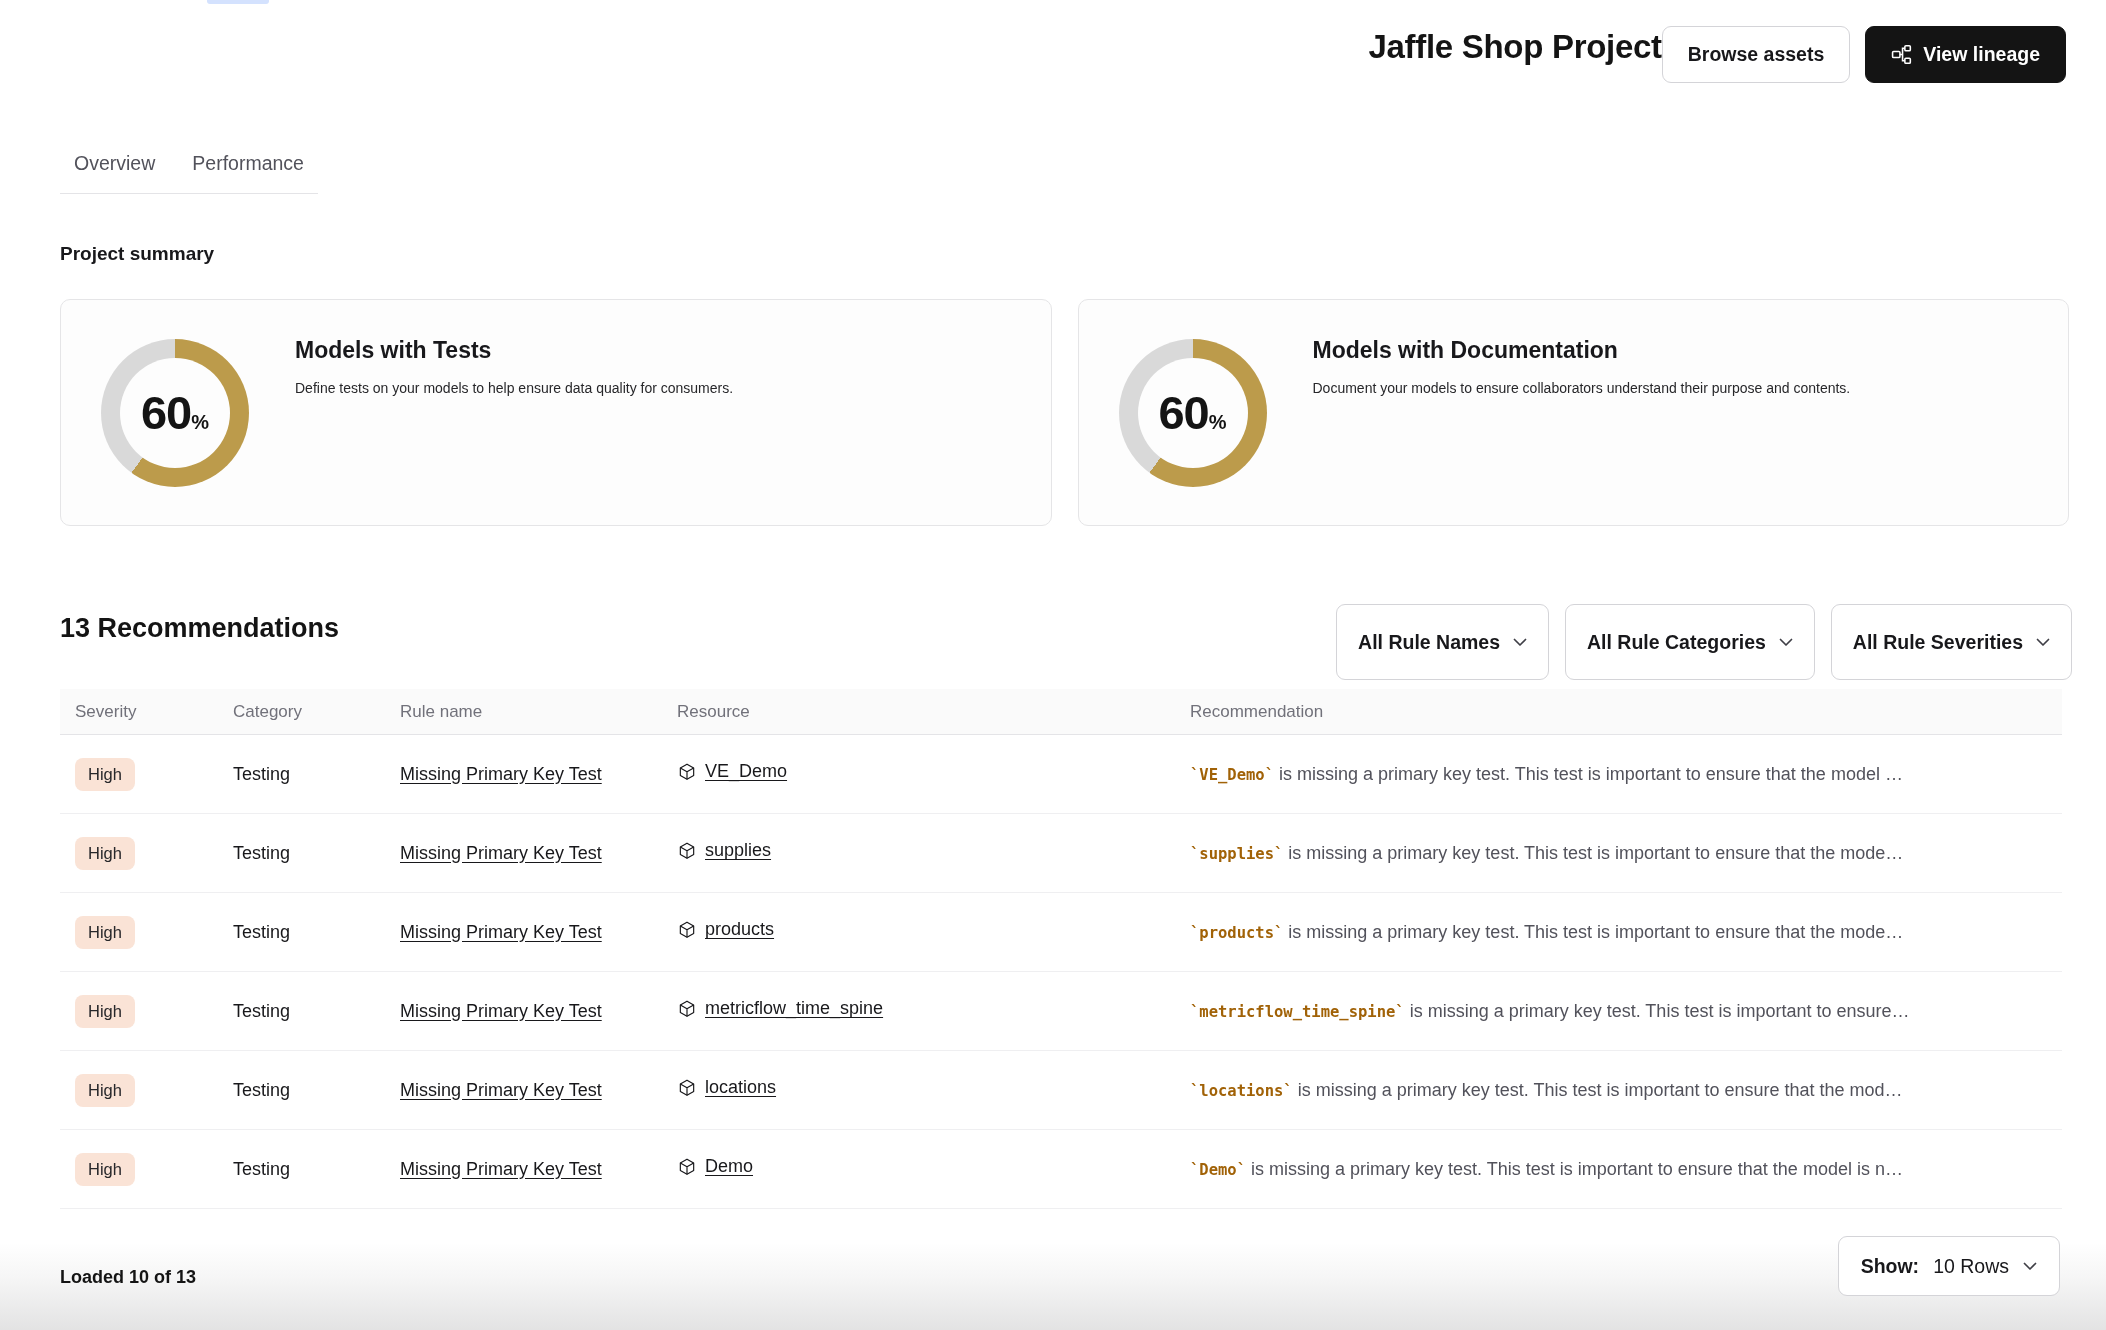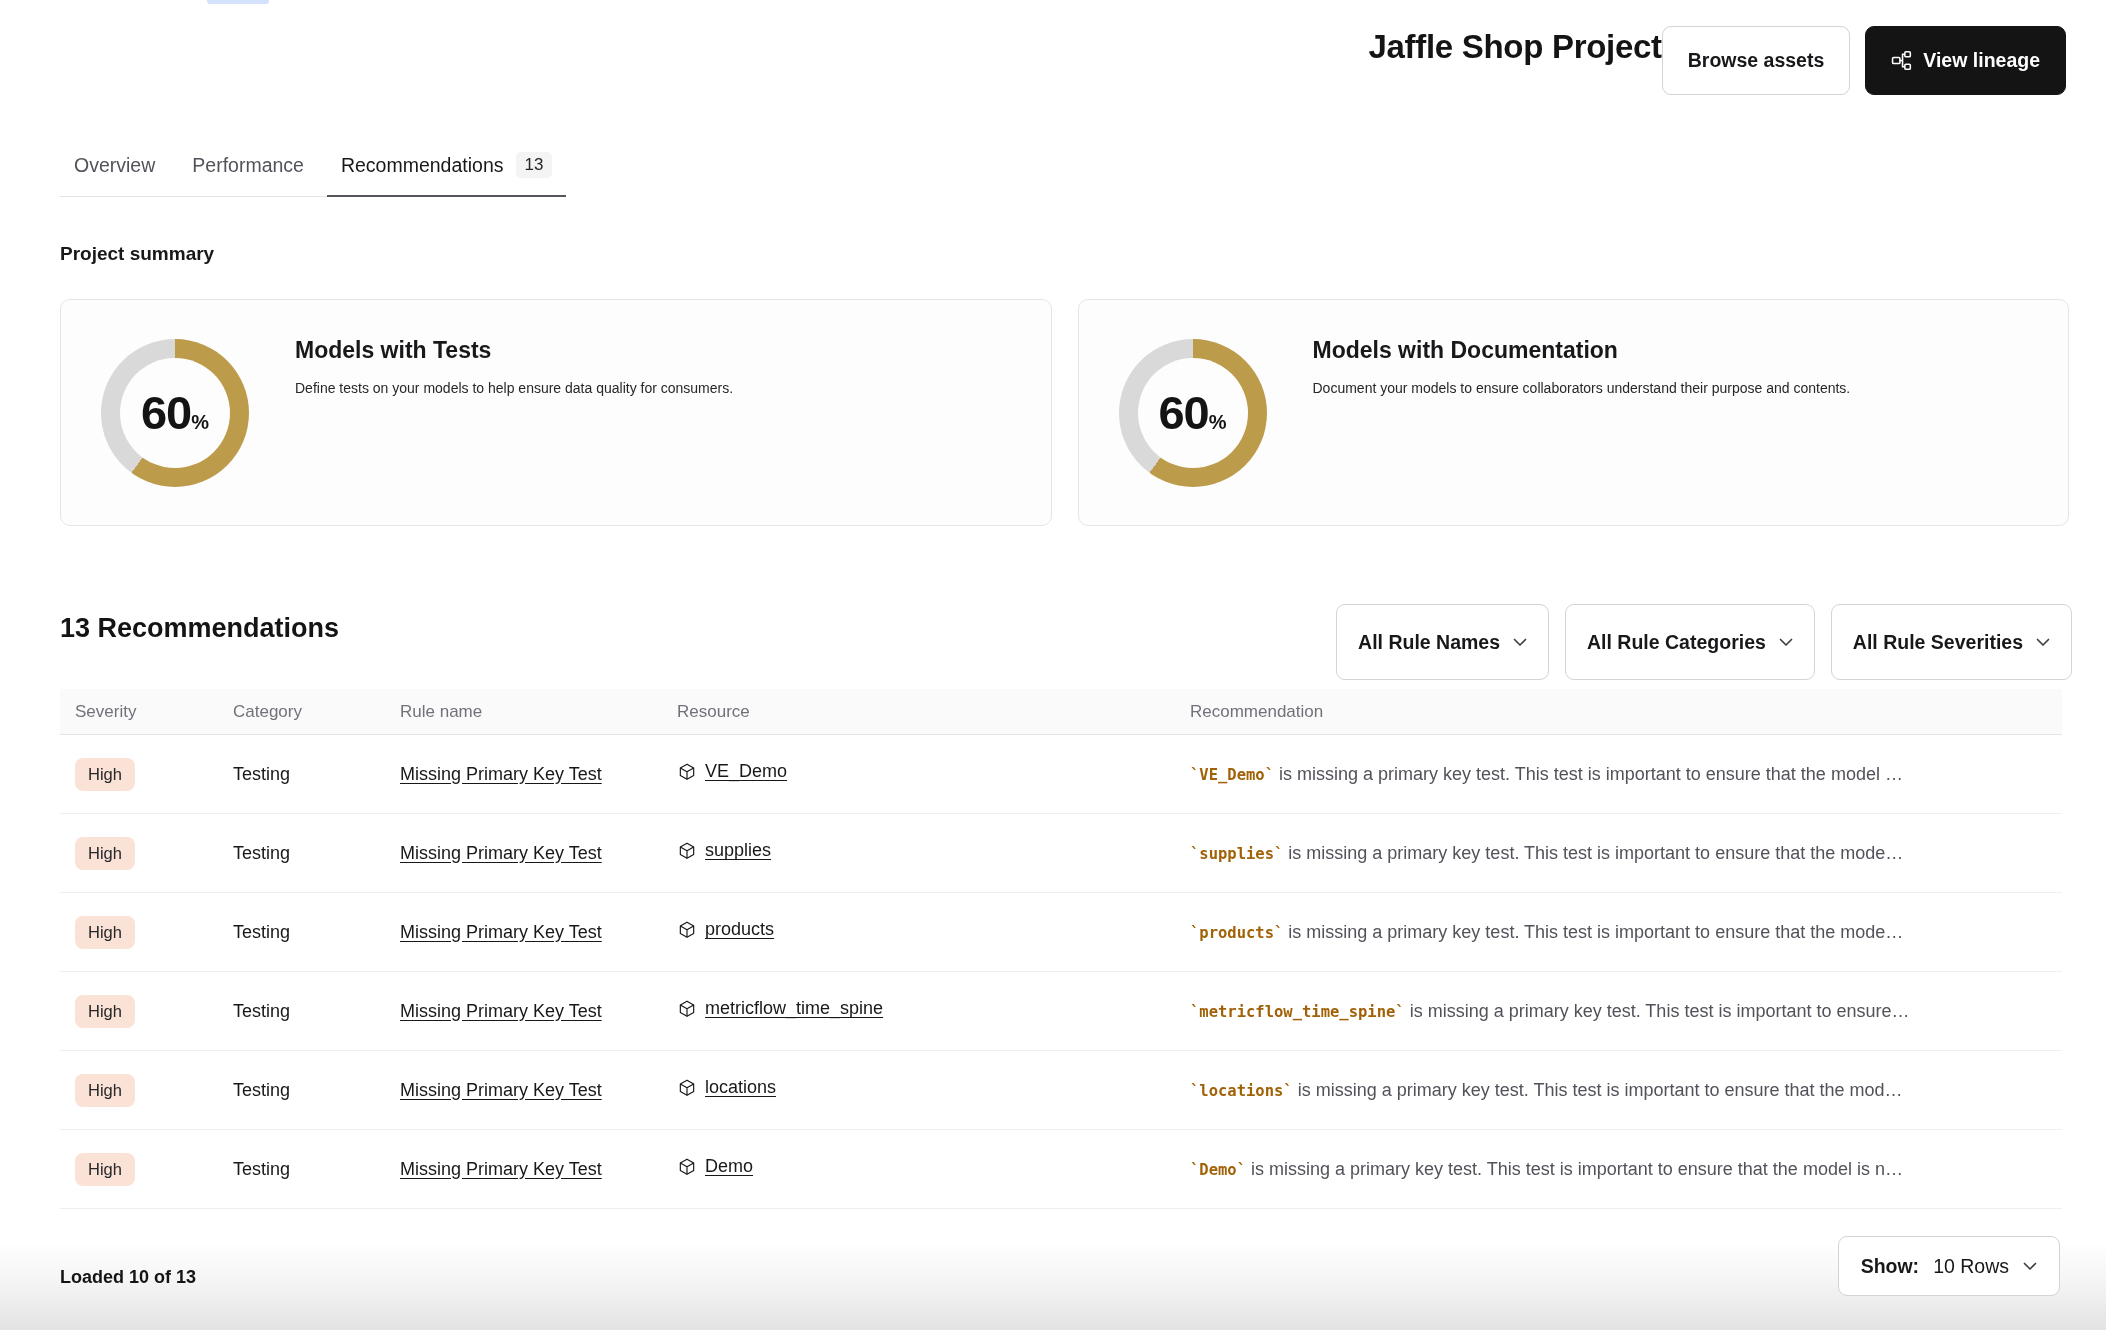--- a/index.html
+++ b/index.html
@@ -13,21 +13,21 @@
   }
   
   .top-fragment { position:absolute; left:207px; top:0; width:62px; height:4px;
     background:#d4e2fe; border-radius:0 0 3px 3px; }
 
   
   .page-header { position:absolute; left:60px; right:40px; top:26px;
     display:flex; justify-content:flex-end; align-items:flex-start; }
   .page-title { font-size:33px; font-weight:600; letter-spacing:-0.3px; color:#141414; margin-top:2px; }
   .header-actions { display:flex; gap:15px; }
-  .btn { height:69px; border-radius:9px; padding:0 25px; font-size:19.5px; font-weight:600;
+  .btn { height:57px; border-radius:9px; padding:0 25px; font-size:19.5px; font-weight:600;
     display:inline-flex; align-items:center; gap:11px; cursor:pointer;
     font-family:"Liberation Sans", sans-serif; }
   .btn-secondary { background:#ffffff; border:1px solid #d4d4d8; color:#18181b; }
   .btn-primary { background:#141414; border:1px solid #141414; color:#ffffff; }
   .btn-primary svg { display:block; }
 
   
   .tabs { position:absolute; left:60px; top:148px; display:inline-flex;
     border-bottom:1px solid #e4e4e7; }
   .tab { padding:4px 14px 17px 14px; margin-right:9px; font-size:19.5px; color:#52525b;
@@ -113,24 +113,20 @@
     </button>
   </div>
 </div>
 
 <div class="tabs">
   <div class="tab">
     <span>Overview</span>
   </div>
   <div class="tab">
     <span>Performance</span>
-  </div>
-  <div class="tab active">
-    <span>Recommendations</span>
-    <span class="tab-badge">13</span>
   </div>
 </div>
 
 <div class="section-label">Project summary</div>
 
 <div class="cards">
   <div class="card">
     <div class="donut" style="background: conic-gradient(rgb(188, 155, 75) 0deg, rgb(188, 155, 75) 216deg, rgb(217, 217, 217) 216deg, rgb(217, 217, 217) 360deg);">
       <div class="donut-value">
         <span class="donut-num">60</span>

